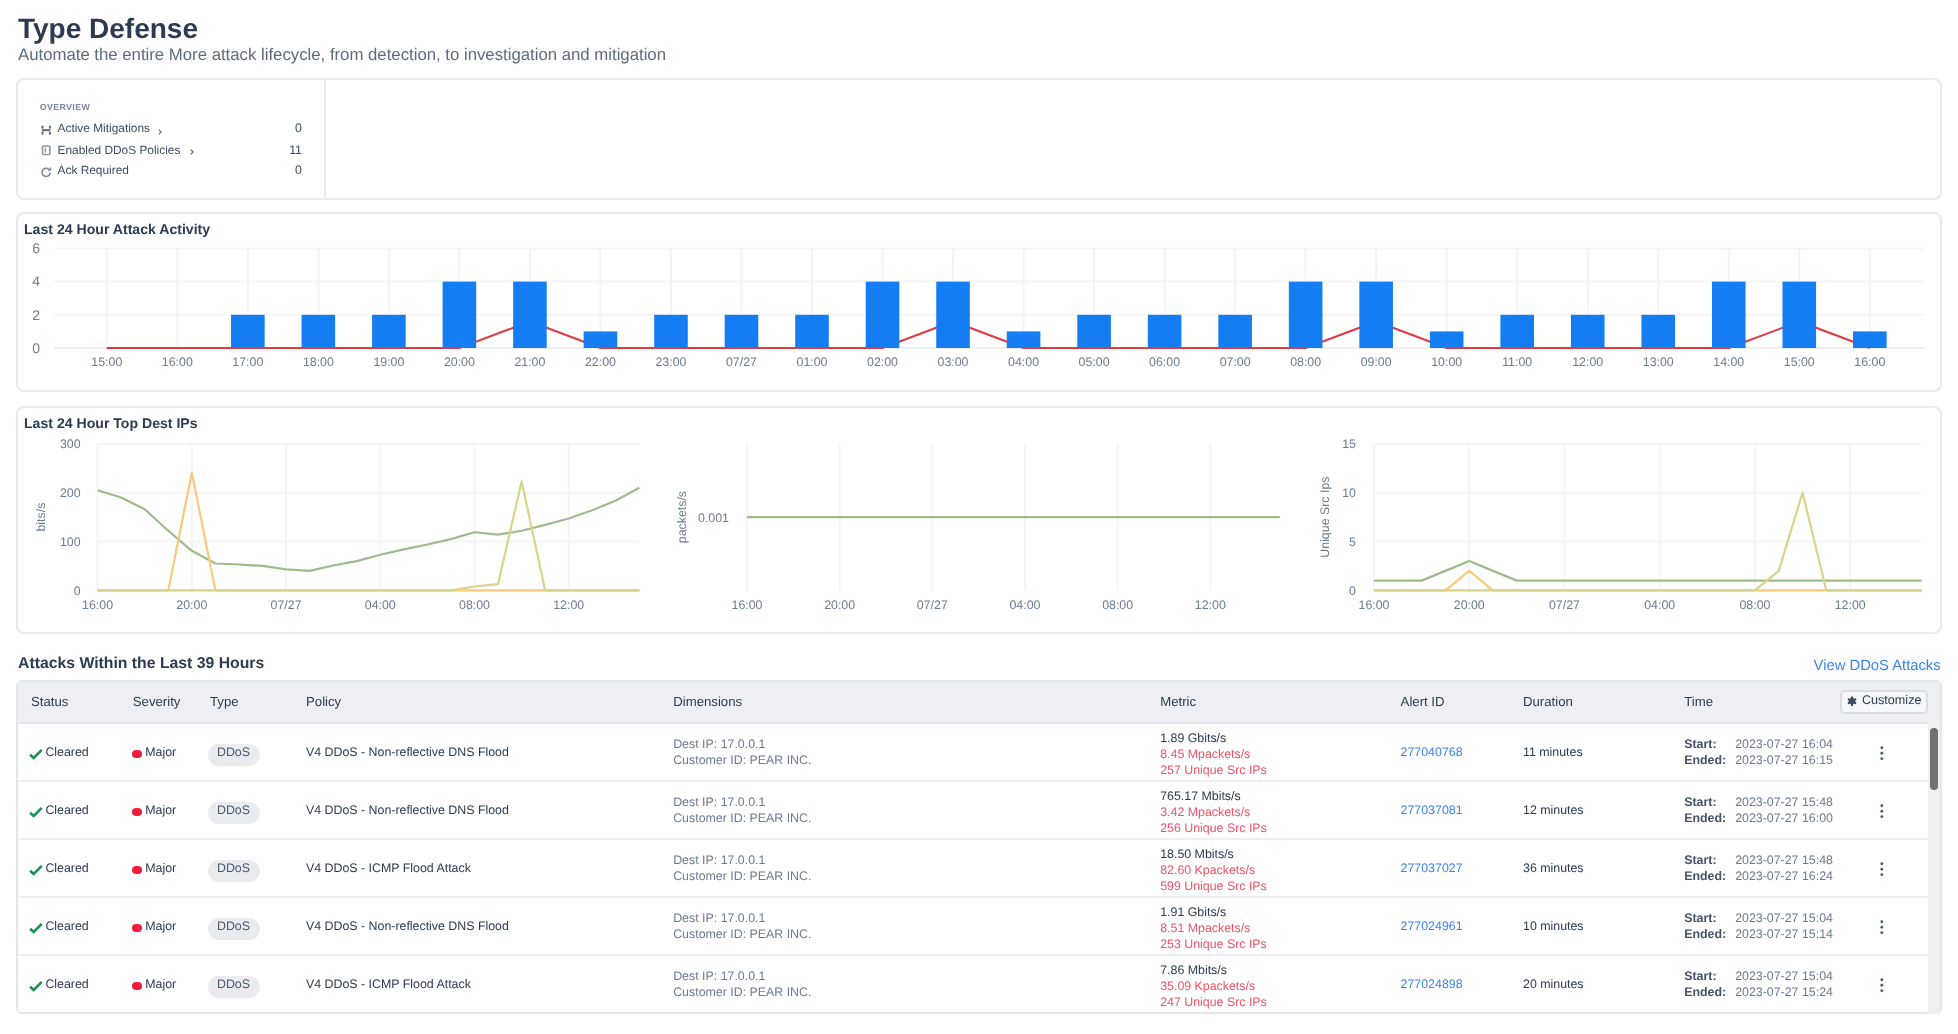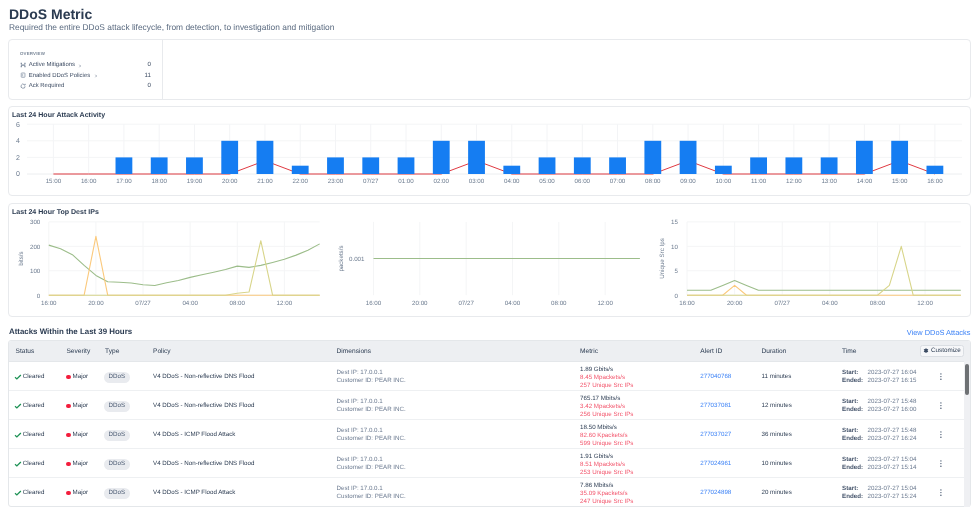--- a/index.html
+++ b/index.html
@@ -55,22 +55,22 @@
 
   
   .sb-track{left:963.5px;top:361px;width:6.8px;height:146px;background:#eff0f3;}
   .sb-thumb{left:964.6px;top:363.5px;width:4.5px;height:31px;background:#6e7174;border-radius:2.5px;}
 </style>
 </head>
 <body>
 
 <div class="wrap" id="root">
 
-  <div class="abs pg-title">DDoS Metric</div>
-  <div class="abs pg-sub">Required the entire DDoS attack lifecycle, from detection, to investigation and mitigation</div>
+  <div class="abs pg-title">Type Defense</div>
+  <div class="abs pg-sub">Automate the entire More attack lifecycle, from detection, to investigation and mitigation</div>
 
   <div class="abs card" id="ovCard"></div>
   <div class="abs ov-sep"></div>
   <div class="abs ov-label">OVERVIEW</div>
   <div id="ovRows">
       <div class="abs ov-row" style="top: 60px;">
         <span class="ov-icon"><svg viewBox="0 0 16 16" width="6.2" height="6.2">
             <g fill="none" stroke="#5a6b82" stroke-width="2.6" stroke-linecap="butt">
               <path d="M3.2 2.2V6"></path>
               <path d="M12.8 2.2V6"></path>

